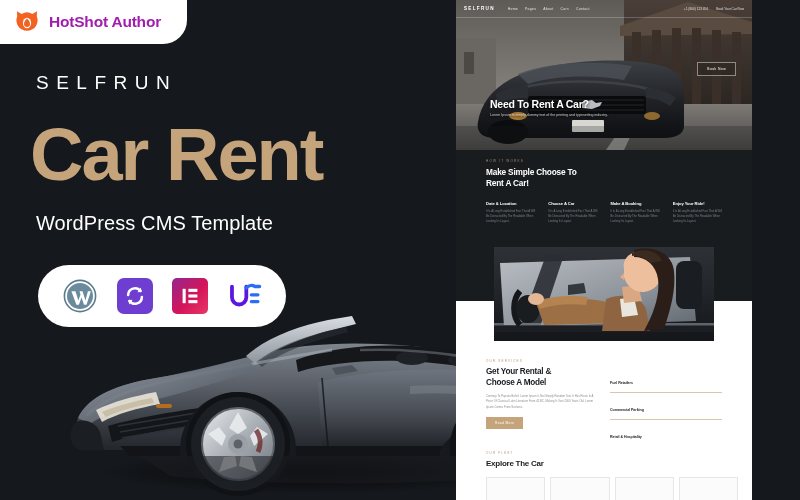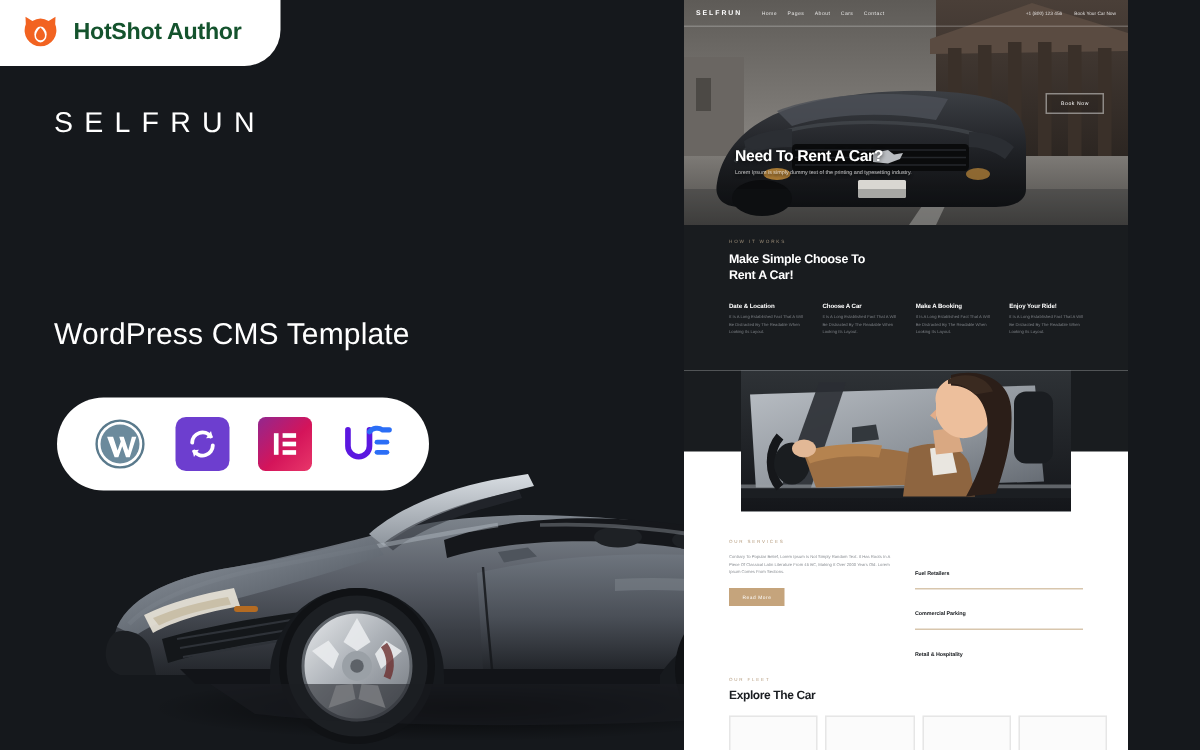--- a/index.html
+++ b/index.html
@@ -21,21 +21,21 @@
     position:absolute; left:0; top:0;
     height:44px; padding:0 26px 0 14px;
     background:#ffffff;
     border-bottom-right-radius:24px;
     display:flex; align-items:center; gap:9px;
     z-index:12;
   }
   .badge-logo{ width:26px; height:26px; position:relative; flex:0 0 auto; }
   .badge-logo svg{ display:block; }
   .badge-text{
-    font-size:15.5px; font-weight:bold; color:#14532d;
+    font-size:15.5px; font-weight:bold; color:#a21caf;
     letter-spacing:-0.2px; white-space:nowrap;
   }
 
   
   .brand-word{
     position:absolute; left:36px; top:72px;
     color:#ffffff; font-size:19px; font-weight:400;
     letter-spacing:7.5px;
   }
 
@@ -172,20 +172,21 @@
                  A10.6 10.6 0 1 1 3.2 7.2 Z" fill="#f26321"></path>
         <ellipse cx="13" cy="14" rx="4.1" ry="5.3" fill="#ffffff"></ellipse>
         <path d="M13 9.4 C15.3 11.6 16 13.3 16 14.9 A3 3 0 0 1 10 14.9 C10 13.3 10.7 11.6 13 9.4 Z" fill="#f26321"></path>
       </svg>
     </span>
     <span class="badge-text">HotShot Author</span>
   </div>
 
   <div class="brand-word">SELFRUN</div>
 
+  <div class="big-title">Car Rent</div>
 
   <div class="subtitle">WordPress CMS Template</div>
 
   <div class="plugin-pill">
 
     <span class="plugin-icon pi-wp">
       <svg width="34" height="34" viewBox="0 0 34 34">
         <circle cx="17" cy="17" r="15.6" fill="none" stroke="#5a7a8c" stroke-width="1.6"></circle>
         <circle cx="17" cy="17" r="13" fill="#6b8a9c"></circle>
         <path d="M8.4 12.2 h4.0 l3.0 9.2 2.1 -6.0 -1.0 -3.2 h3.0 l3.0 9.2 2.4 -9.2 h3.0
@@ -501,20 +502,24 @@
 
       <rect x="182" y="14" width="26" height="48" rx="8" fill="#1a1d21"></rect>
 
       <path d="M74 38 l16 -2 2 10 -18 2 z" fill="#33383d"></path>
     </svg>
   </div>
 
   <div class="mk-rental">
     <div class="rental-left">
       <div class="rental-eyebrow">OUR SERVICES</div>
+      <div class="rental-h2">
+        <span>Get Your Rental &amp;</span><br>
+        <span>Choose A Model</span>
+      </div>
       <div class="rental-b">Contrary To Popular Belief, Lorem Ipsum Is Not Simply Random Text. It Has Roots In A Piece Of Classical Latin Literature From 45 BC, Making It Over 2000 Years Old. Lorem Ipsum Comes From Sections.</div>
       <div class="rental-btn">Read More</div>
     </div>
     <div class="rental-right">
       <div class="feat">
         <span>Fuel Retailers</span>
       </div>
       <div class="feat">
         <span>Commercial Parking</span>
       </div>

